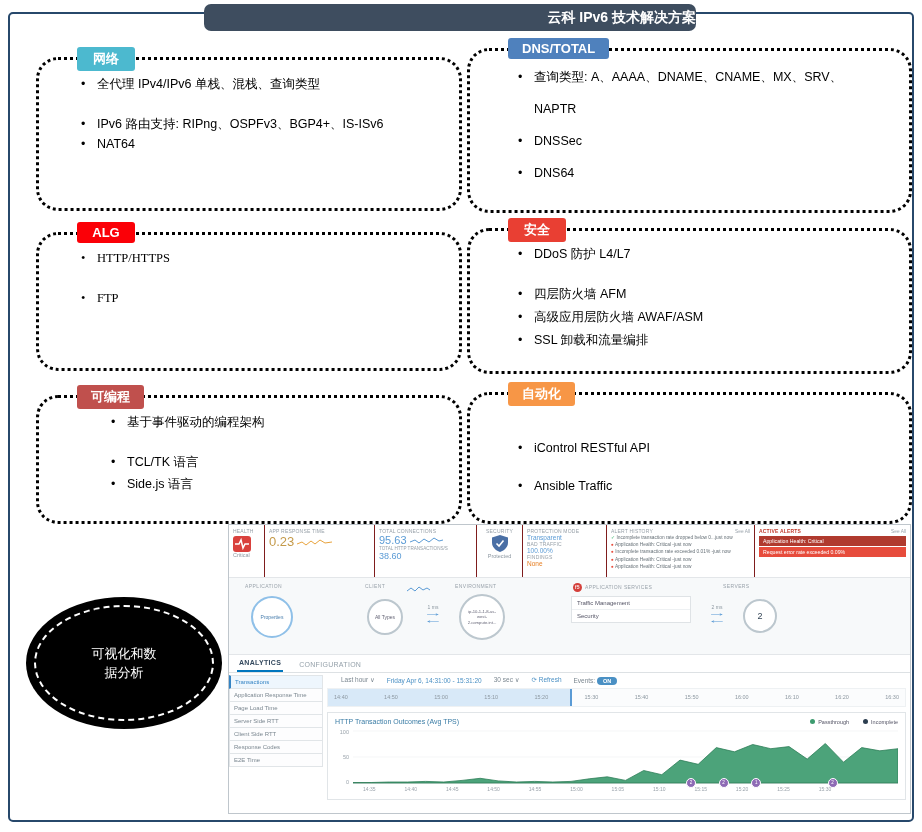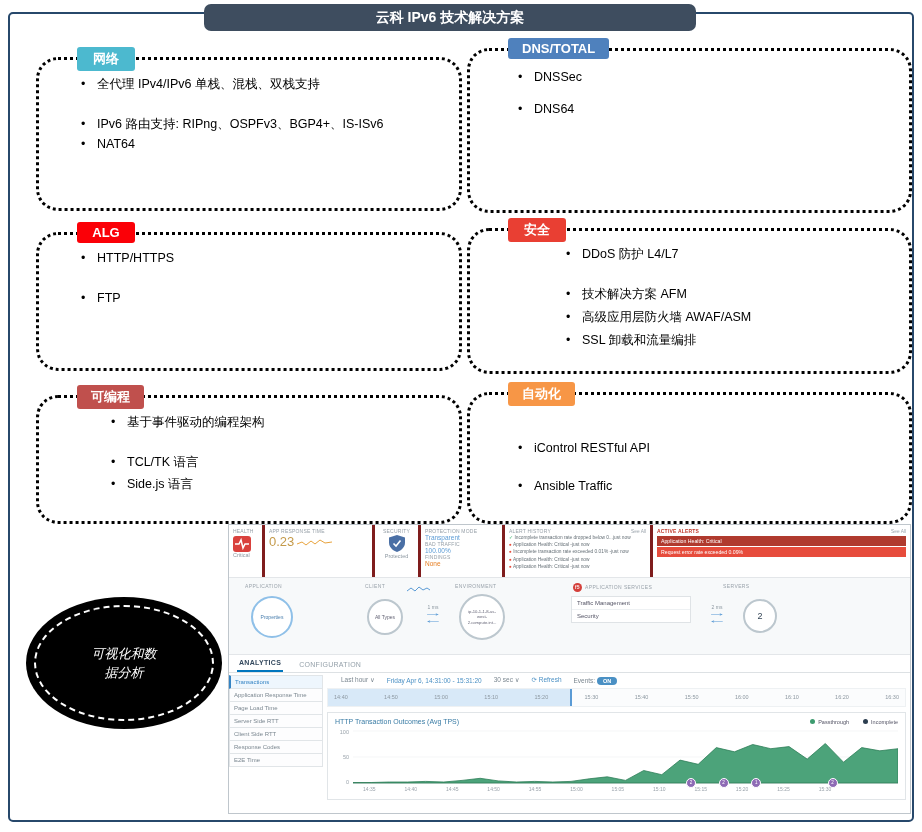--- a/index.html
+++ b/index.html
@@ -2,44 +2,44 @@
 <html><head>
 <meta charset="utf-8">
 <style>
   html,body{margin:0;padding:0;width:922px;height:832px;background:#fff;
     font-family:"Liberation Sans",sans-serif;overflow:hidden;}
   .slide{position:absolute;inset:0;}
   .frame{position:absolute;left:8px;top:12px;right:8px;bottom:10px;
     border:2px solid #27486b;border-radius:5px;background:#fff;}
   .title-banner{position:absolute;left:204px;top:4px;width:492px;height:27px;z-index:5;
     background:#3e4d5f;border-radius:7px;color:#fff;font-size:14px;font-weight:bold;
-    display:flex;align-items:center;justify-content:center;}
+    display:flex;align-items:center;justify-content:flex-end;}
   
   .fbox{position:absolute;border:3px dotted #000;border-radius:22px;background:#fff;z-index:2;}
   .fbox-label{position:absolute;top:-13px;left:38px;color:#fff;font-weight:bold;font-size:13px;
     padding:3px 14px;border-radius:3px;min-width:30px;text-align:center;}
   .fbox ul{margin:0;padding:0;list-style:none;}
   .fbox li{position:relative;font-size:12.5px;color:#000;}
   .fbox li::before{content:"\2022";position:absolute;left:-16px;}
   .b0 ul{margin:14px 0 0 58px;} .b0 li{line-height:20px;} .b0 .gap-lg{margin-bottom:20px;}
   .b1 ul{margin:10px 40px 0 64px;} .b1 li{line-height:32px;}
-  .b2 ul{margin:12px 0 0 58px;} .b2 li{line-height:23px;} .b2 .gap-lg{margin-bottom:17px;}
-  .b3 ul{margin:12px 40px 0 64px;} .b3 li{line-height:23px;margin-left:48px;} .b3 .gap-lg{margin-bottom:17px;}
+  .b2 ul{margin:12px 0 0 58px;} .b2 li{line-height:23px;font-family:Liberation Serif, serif;} .b2 .gap-lg{margin-bottom:17px;}
+  .b3 ul{margin:12px 40px 0 64px;} .b3 li{line-height:23px;} .b3 .gap-lg{margin-bottom:17px;}
   .b4 ul{margin:13px 0 0 88px;} .b4 li{line-height:22px;} .b4 .gap-lg{margin-bottom:18px;}
   .b5 ul{margin:16px 40px 0 64px;} .b5 li{line-height:22px;} .b5 .gap-lg{margin-bottom:16px;margin-top:42px;}
   
   .ellipse{position:absolute;left:26px;top:597px;width:196px;height:132px;background:#000;
-    border-radius:50%;z-index:3;display:flex;align-items:center;justify-content:center;font-style:italic;}
+    border-radius:50%;z-index:3;display:flex;align-items:center;justify-content:center;}
   .ellipse-ring{position:absolute;inset:8px;border:2px dashed #fff;border-radius:50%;}
   .ellipse-text{color:#fff;font-size:13px;text-align:center;line-height:1.5;z-index:1;}
   
   .dashboard{position:absolute;left:228px;top:524px;width:681px;height:288px;background:#fff;
     border:1px solid #bfc6cc;z-index:2;font-family:"Liberation Sans",sans-serif;}
   .db-status{position:absolute;left:0;top:0;width:100%;height:52px;display:flex;}
-  .panel{border-right:3px solid #7f1d1d;padding:3px 4px;box-sizing:border-box;overflow:hidden;}
+  .panel{border-right:1px solid #7f1d1d;padding:3px 4px;box-sizing:border-box;overflow:hidden;}
   .s-label{font-size:5px;color:#98a1a9;letter-spacing:.2px;white-space:nowrap;}
   .s-sub{font-size:4.6px;color:#98a1a9;white-space:nowrap;}
   .v-amber{font-size:13px;color:#c49a4a;}
   .v-blue{font-size:11px;color:#5b9bd5;}
   .v-blue-sm{font-size:9px;color:#5b9bd5;}
   .v-tn{font-size:6.5px;color:#5b9bd5;}
   .v-orange{font-size:6.5px;color:#e67e22;}
   .tiny-gray{font-size:5.5px;color:#8d98a1;}
   .hrow{display:flex;align-items:center;gap:3px;}
   .hdr-row{display:flex;justify-content:space-between;align-items:center;}
@@ -109,47 +109,48 @@
 <div class="slide">
   <div class="frame"></div>
 
   <div class="title-banner">
     <span>云科 IPv6 技术解决方案</span>
   </div>
 
   <div class="fbox b0" style="left:36px;top:57px;width:420px;height:148px">
     <div class="fbox-label" style="background: rgb(76, 185, 207);">网络</div>
     <ul>
-      <li class="gap-lg">全代理 IPv4/IPv6 单栈、混栈、双栈支持</li>
+      <li class="gap-lg">全代理 IPv4/IPv6 单栈、混栈、查询类型</li>
       <li>IPv6 路由支持: RIPng、OSPFv3、BGP4+、IS-ISv6</li>
       <li>NAT64</li>
     </ul>
   </div>
 
   <div class="fbox b1" style="left:467px;top:48px;width:439px;height:159px">
     <div class="fbox-label" style="background: rgb(79, 129, 189);">DNS/TOTAL</div>
     <ul>
+      <li>查询类型: A、AAAA、DNAME、CNAME、MX、SRV、NAPTR</li>
       <li>DNSSec</li>
       <li>DNS64</li>
     </ul>
   </div>
 
   <div class="fbox b2" style="left:36px;top:232px;width:420px;height:133px">
     <div class="fbox-label" style="background: rgb(251, 0, 7);">ALG</div>
     <ul>
       <li class="gap-lg">HTTP/HTTPS</li>
       <li>FTP</li>
     </ul>
   </div>
 
   <div class="fbox b3" style="left:467px;top:228px;width:439px;height:140px">
     <div class="fbox-label" style="background: rgb(233, 63, 51);">安全</div>
     <ul>
       <li class="gap-lg">DDoS 防护 L4/L7</li>
-      <li>技术解决方案 AFM</li>
+      <li>四层防火墙 AFM</li>
       <li>高级应用层防火墙 AWAF/ASM</li>
       <li>SSL 卸载和流量编排</li>
     </ul>
   </div>
 
   <div class="fbox b4" style="left:36px;top:395px;width:420px;height:123px">
     <div class="fbox-label" style="background: rgb(192, 80, 77);">可编程</div>
     <ul>
       <li class="gap-lg">基于事件驱动的编程架构</li>
       <li>TCL/TK 语言</li>
@@ -185,20 +186,31 @@
         <div class="tiny-gray">Critical</div>
       </div>
       <div class="panel" style="width:110px">
         <div class="s-label">APP RESPONSE TIME</div>
         <div class="hrow">
           <span class="v-amber">0.23</span>
           <svg class="spark" width="36" height="12" viewBox="0 0 36 12">
             <polyline points="0,8 5,6 9,9 14,5 18,8 23,4 28,7 35,6" stroke="#e8a33d" fill="none" stroke-width="1"></polyline>
           </svg>
         </div>
+      </div>
+      <div class="panel" style="width:102px">
+        <div class="s-label">TOTAL CONNECTIONS</div>
+        <div class="hrow">
+          <span class="v-blue">95.63</span>
+          <svg class="spark" width="34" height="11" viewBox="0 0 34 11">
+            <polyline points="0,7 5,5 9,8 14,4 19,7 24,3 29,6 33,5" stroke="#5b9bd5" fill="none" stroke-width="1"></polyline>
+          </svg>
+        </div>
+        <div class="s-sub">TOTAL HTTP TRANSACTIONS/S</div>
+        <div class="v-blue-sm">38.60</div>
       </div>
       <div class="panel" style="width:46px;text-align:center">
         <div class="s-label">SECURITY</div>
         <svg class="spark" width="16" height="18" viewBox="0 0 16 18">
           <path d="M8,0 L16,2.5 V7.5 C16,12 12.7,15.4 8,17 C3.3,15.4 0,12 0,7.5 V2.5 Z" fill="#4a6fa5"></path>
           <polyline points="4.5,8.5 7,11 11.5,5.5" stroke="#fff" fill="none" stroke-width="1.6"></polyline>
         </svg>
         <div class="tiny-gray">Protected</div>
       </div>
       <div class="panel" style="width:84px">

